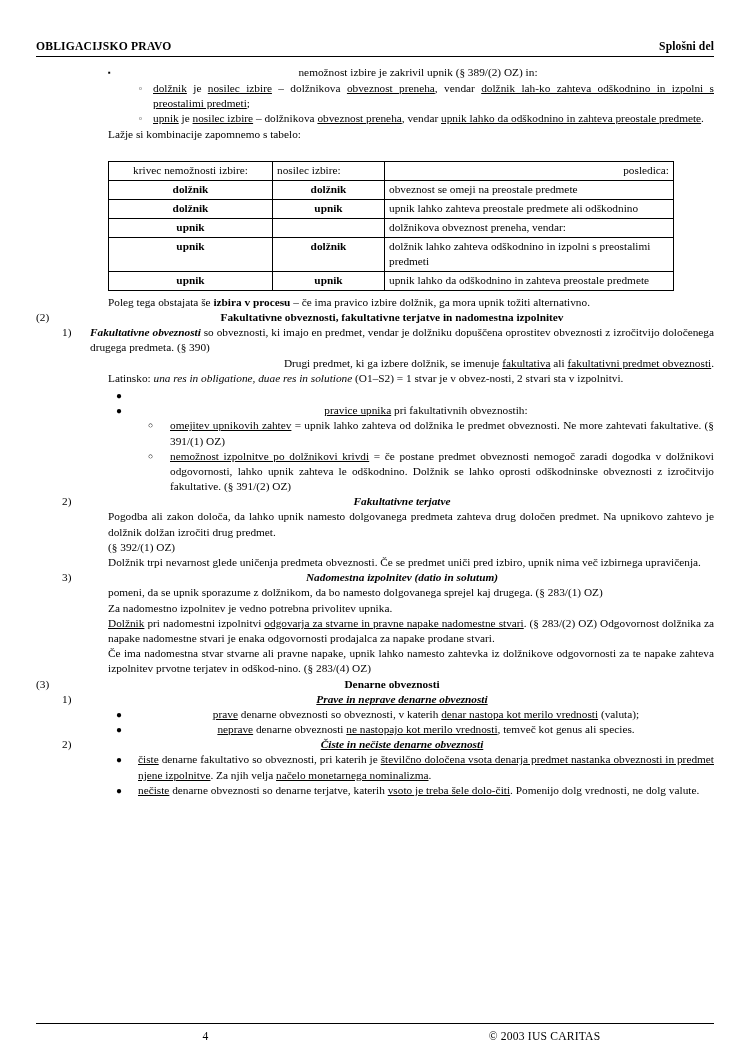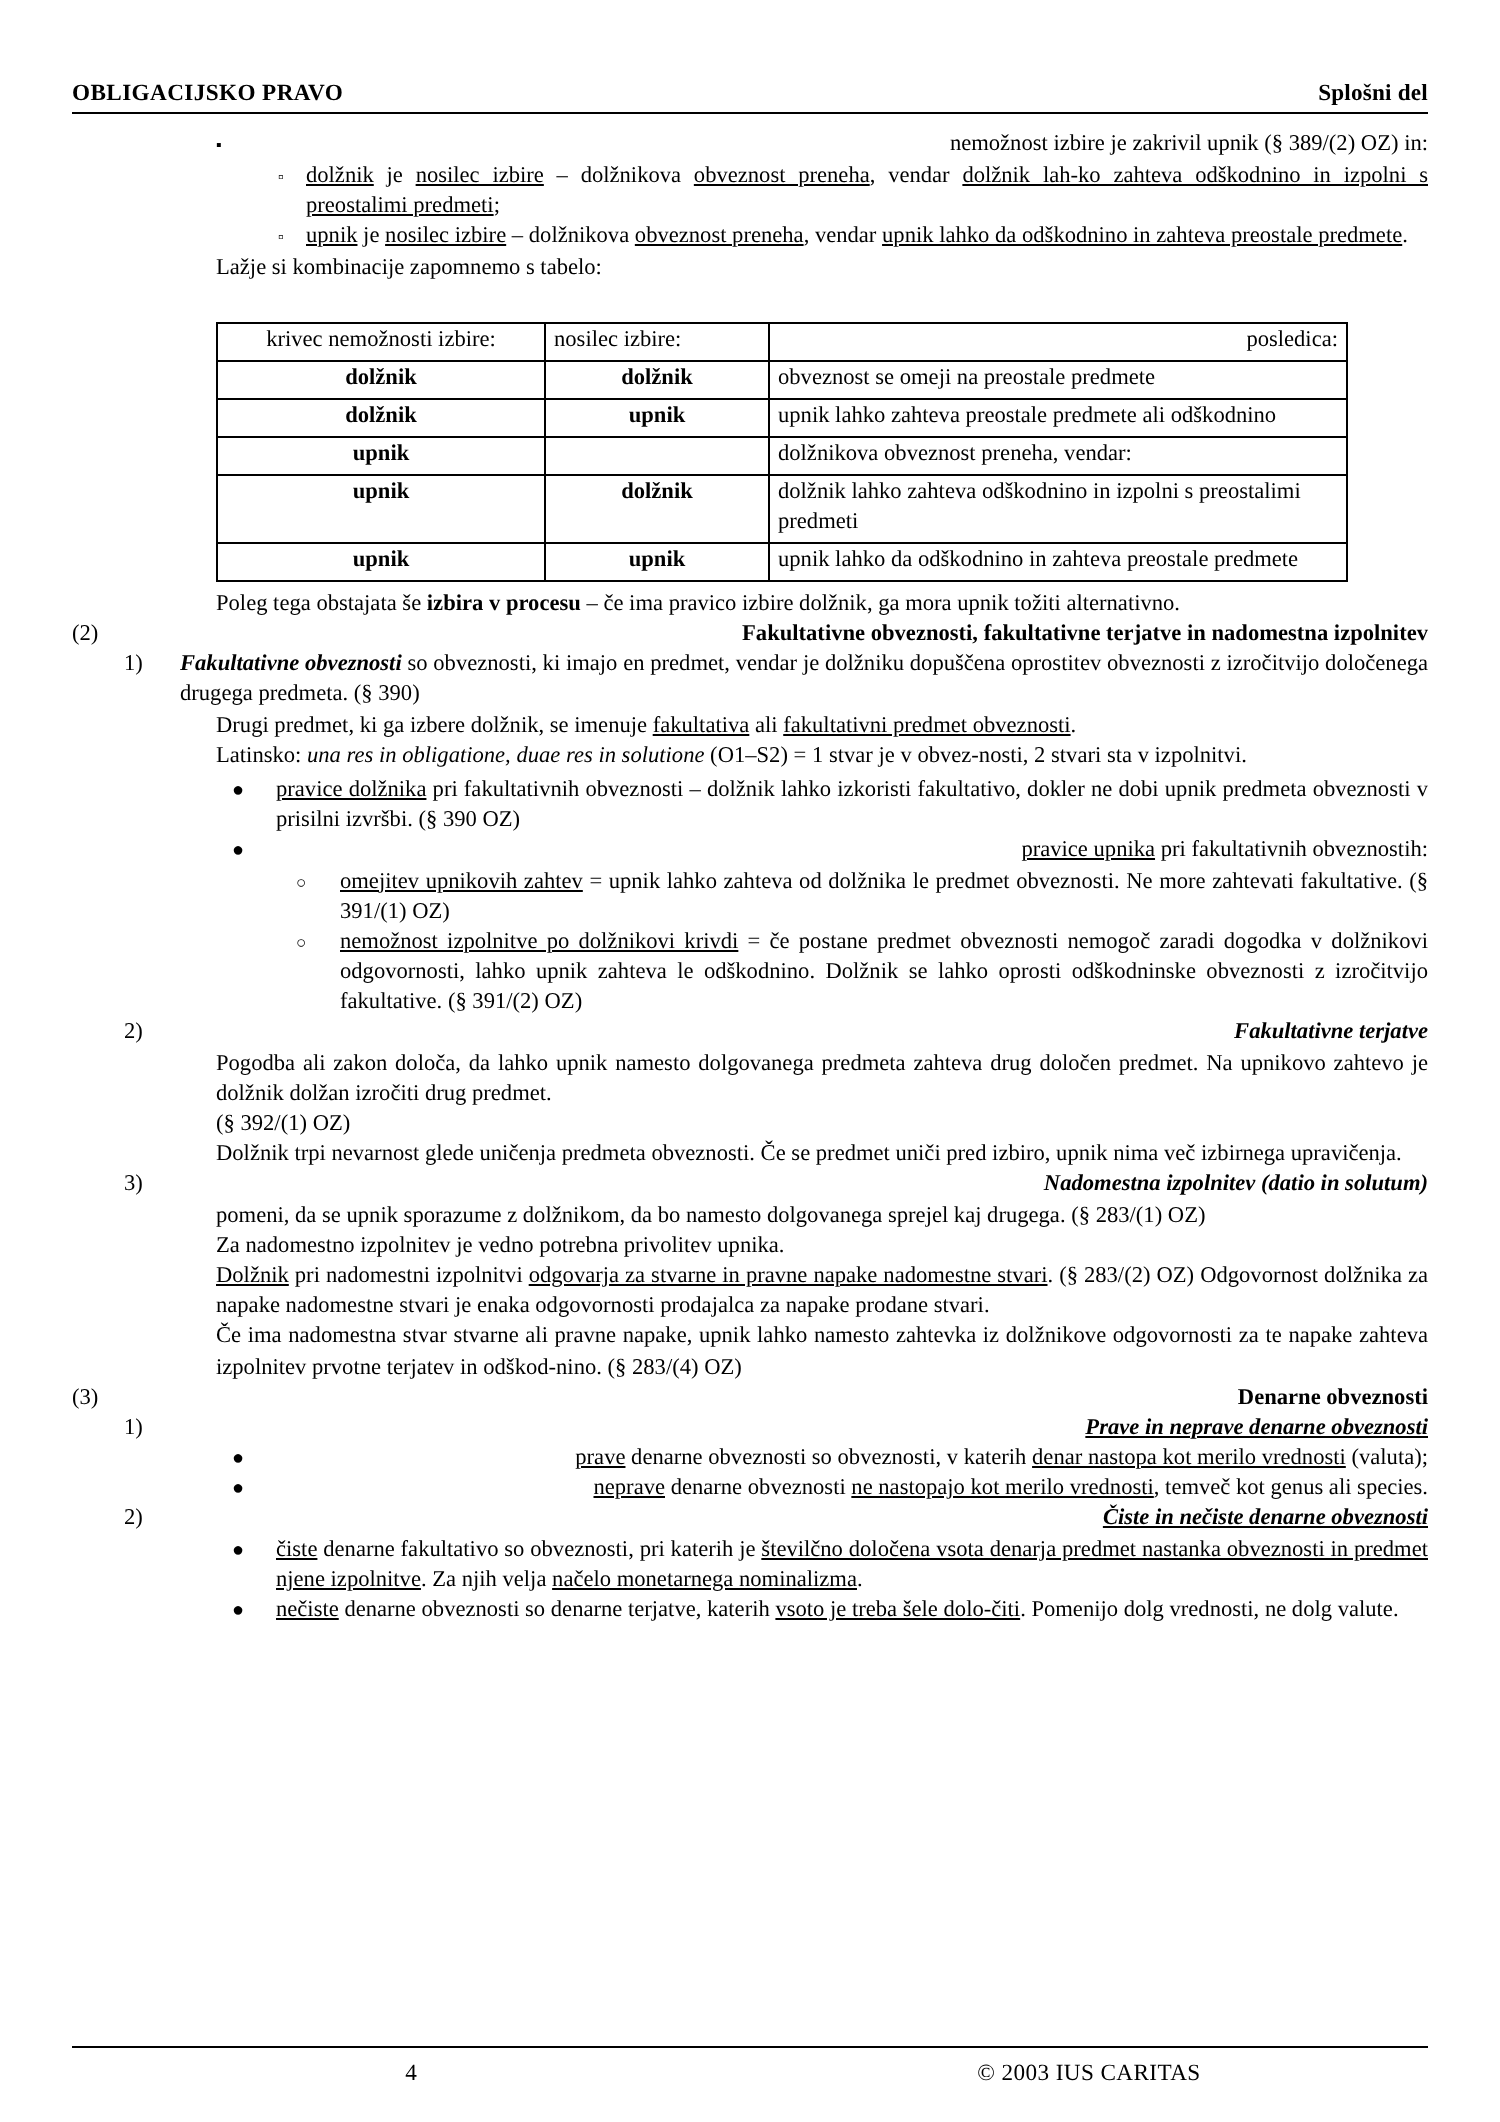--- a/index.html
+++ b/index.html
@@ -59,21 +59,21 @@
   .marker {
     flex: 0 0 auto;
     text-align: left;
     line-height: 1.345;
   }
   .body {
     flex: 1 1 auto;
     text-align: justify;
     line-height: 1.345;
   }
-  .body.nj { text-align: right; }
+  .body.nj { text-align: center; }
 
   
   .ind-sq   { padding-left: 72px; }   
   .ind-hsq  { padding-left: 103px; }  
   .ind-txt  { padding-left: 72px; }   
   .ind-num  { padding-left: 0px; }    
   .ind-sub  { padding-left: 26px; }   
   .ind-bul  { padding-left: 80px; }   
   .ind-cir  { padding-left: 112px; }  
 
@@ -204,28 +204,27 @@
 
   <div class="row ind-num">
     <div class="marker mk-num">(2)</div>
     <div class="body nj"><b>Fakultativne obveznosti, fakultativne terjatve in nadomestna izpolnitev</b></div>
   </div>
 
   <div class="row ind-sub">
     <div class="marker mk-sub">1)</div>
     <div class="body"><b><i>Fakultativne obveznosti</i></b><span> so obveznosti, ki imajo en predmet, vendar je dolžniku dopuščena oprostitev obveznosti z izročitvijo določenega drugega predmeta. (§ 390)</span></div>
   </div>
-  <div class="para nj ind-bul" style="padding-left:72px;"><span>Drugi predmet, ki ga izbere dolžnik, se imenuje </span><u>fakultativa</u><span> ali </span><u>fakultativni predmet obveznosti</u><span>.</span></div>
+  <div class="para nj ind-bul" style="padding-left:72px;text-align:right;"><span>Drugi predmet, ki ga izbere dolžnik, se imenuje </span><u>fakultativa</u><span> ali </span><u>fakultativni predmet obveznosti</u><span>.</span></div>
   <div class="para ind-txt"><span>Latinsko: </span><i>una res in obligatione, duae res in solutione</i><span> (O1–S2) = 1 stvar je v obvez-nosti, 2 stvari sta v izpolnitvi.</span></div>
 
   <div class="gap2"></div>
 
   <div class="row ind-bul">
     <div class="marker mk-bul">●</div>
-    <div class="body"><u>pravice dolžnika</u><span> pri fakultativnih obveznosti – dolžnik lahko izkoristi fakultativo, dokler ne dobi upnik predmeta obveznosti v prisilni izvršbi. (§ 390 OZ)</span></div>
   </div>
   <div class="row ind-bul">
     <div class="marker mk-bul">●</div>
     <div class="body nj"><u>pravice upnika</u><span> pri fakultativnih obveznostih:</span></div>
   </div>
 
   <div class="row ind-cir">
     <div class="marker mk-cir">○</div>
     <div class="body"><u>omejitev upnikovih zahtev</u><span> = upnik lahko zahteva od dolžnika le predmet obveznosti. Ne more zahtevati fakultative. (§ 391/(1) OZ)</span></div>
   </div>

